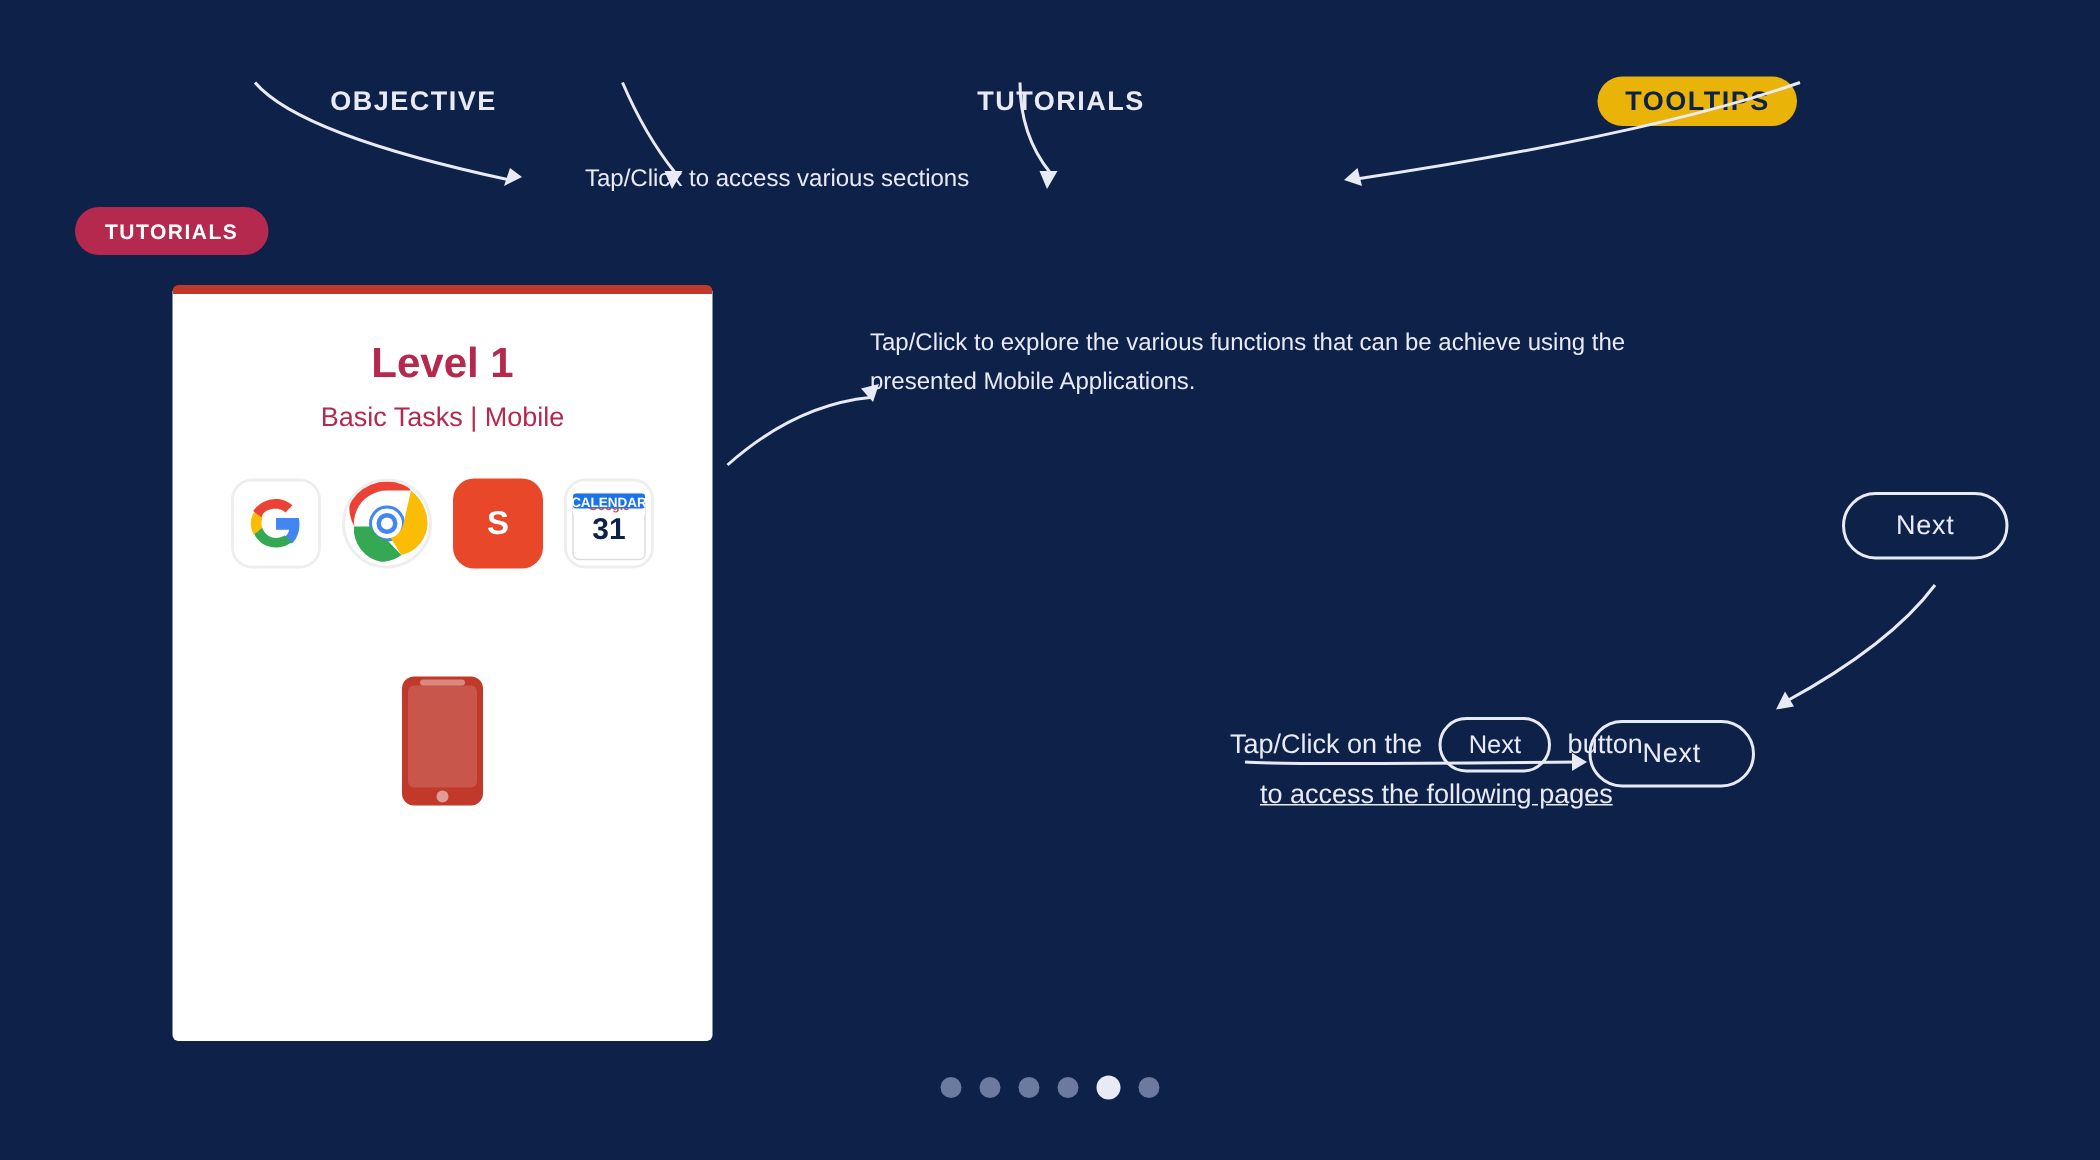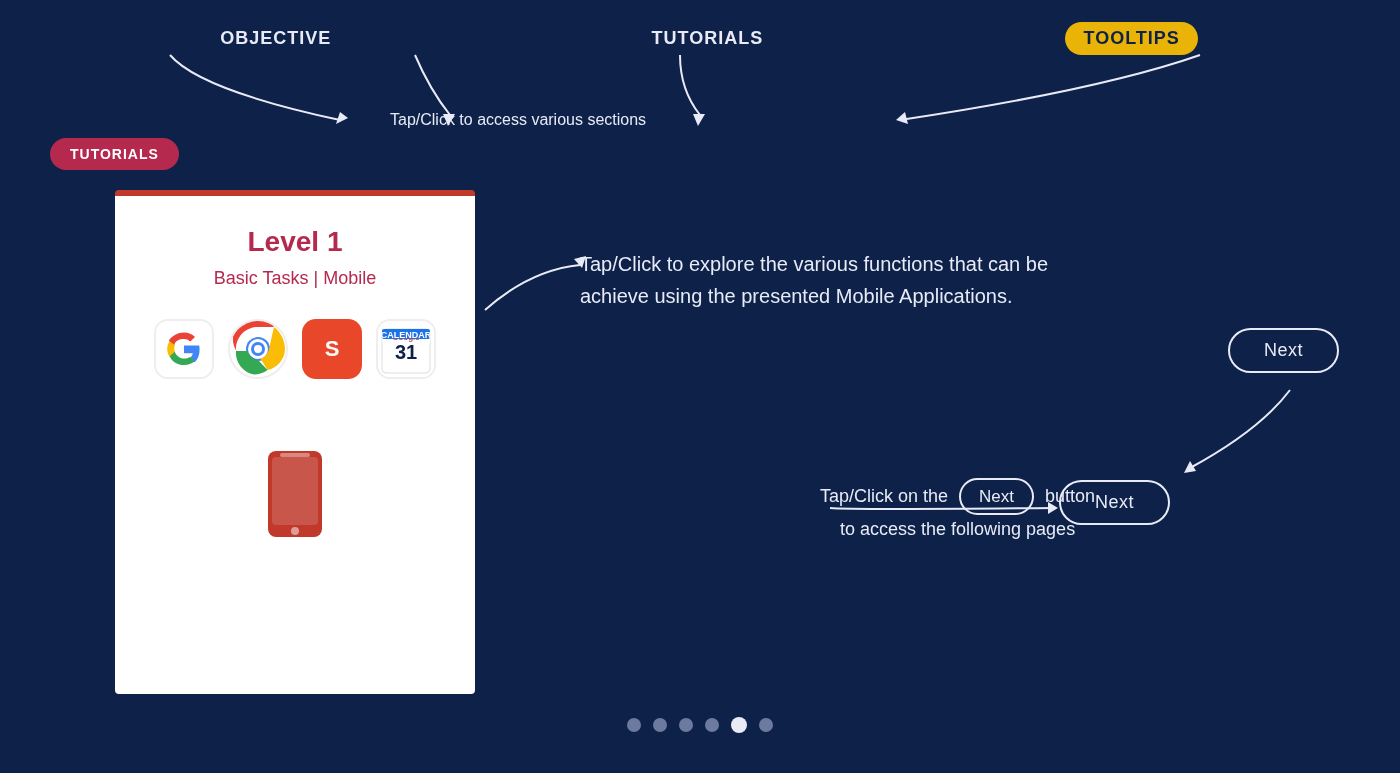--- a/index.html
+++ b/index.html
@@ -13,20 +13,21 @@
       position: relative;
     }
 
     
     .nav-bar {
       display: flex;
       justify-content: space-around;
       align-items: flex-start;
       padding: 22px 60px 0;
       position: relative;
+      margin-top: 29px;
     }
 
     .nav-item {
       font-size: 18px;
       font-weight: 600;
       color: #e8eaf6;
       letter-spacing: 1px;
       cursor: pointer;
       padding: 6px 18px;
       border-radius: 30px;
@@ -142,23 +143,23 @@
       line-height: 1.5;
     }
 
     .annotation-nav {
       top: 108px;
       left: 390px;
       font-size: 16px;
     }
 
     .annotation-functions {
-      top: 248px;
+      top: 216px;
       left: 580px;
-      font-size: 20px;
+      font-size: 16px;
       max-width: 540px;
       line-height: 1.6;
     }
 
     .annotation-next-text {
       top: 478px;
       left: 820px;
       font-size: 18px;
       line-height: 1.6;
       text-align: center;
@@ -302,21 +303,21 @@
   <span>Tap/Click to explore the various functions
 that can be achieve using the presented
 Mobile Applications.</span>
 </div>
 
 <div class="annotation annotation-next-text">
   <span>Tap/Click on the</span>
   <span style="display:inline-block; border:2px solid #e8eaf6; border-radius:30px; padding:3px 18px; margin: 0 6px; font-size:17px; color:#e8eaf6;">Next</span>
   <span> button</span>
   <br>
-  <span style="margin-left:0;">to access the following pages</span>
+  <span style="margin-left:0;text-decoration:underline;">to access the following pages</span>
 </div>
 
 <button class="next-button next-button-top">Next</button>
 
 <button class="next-button next-button-inline">Next</button>
 
 <div class="pagination">
   <div class="dot"></div>
   <div class="dot"></div>
   <div class="dot"></div>

